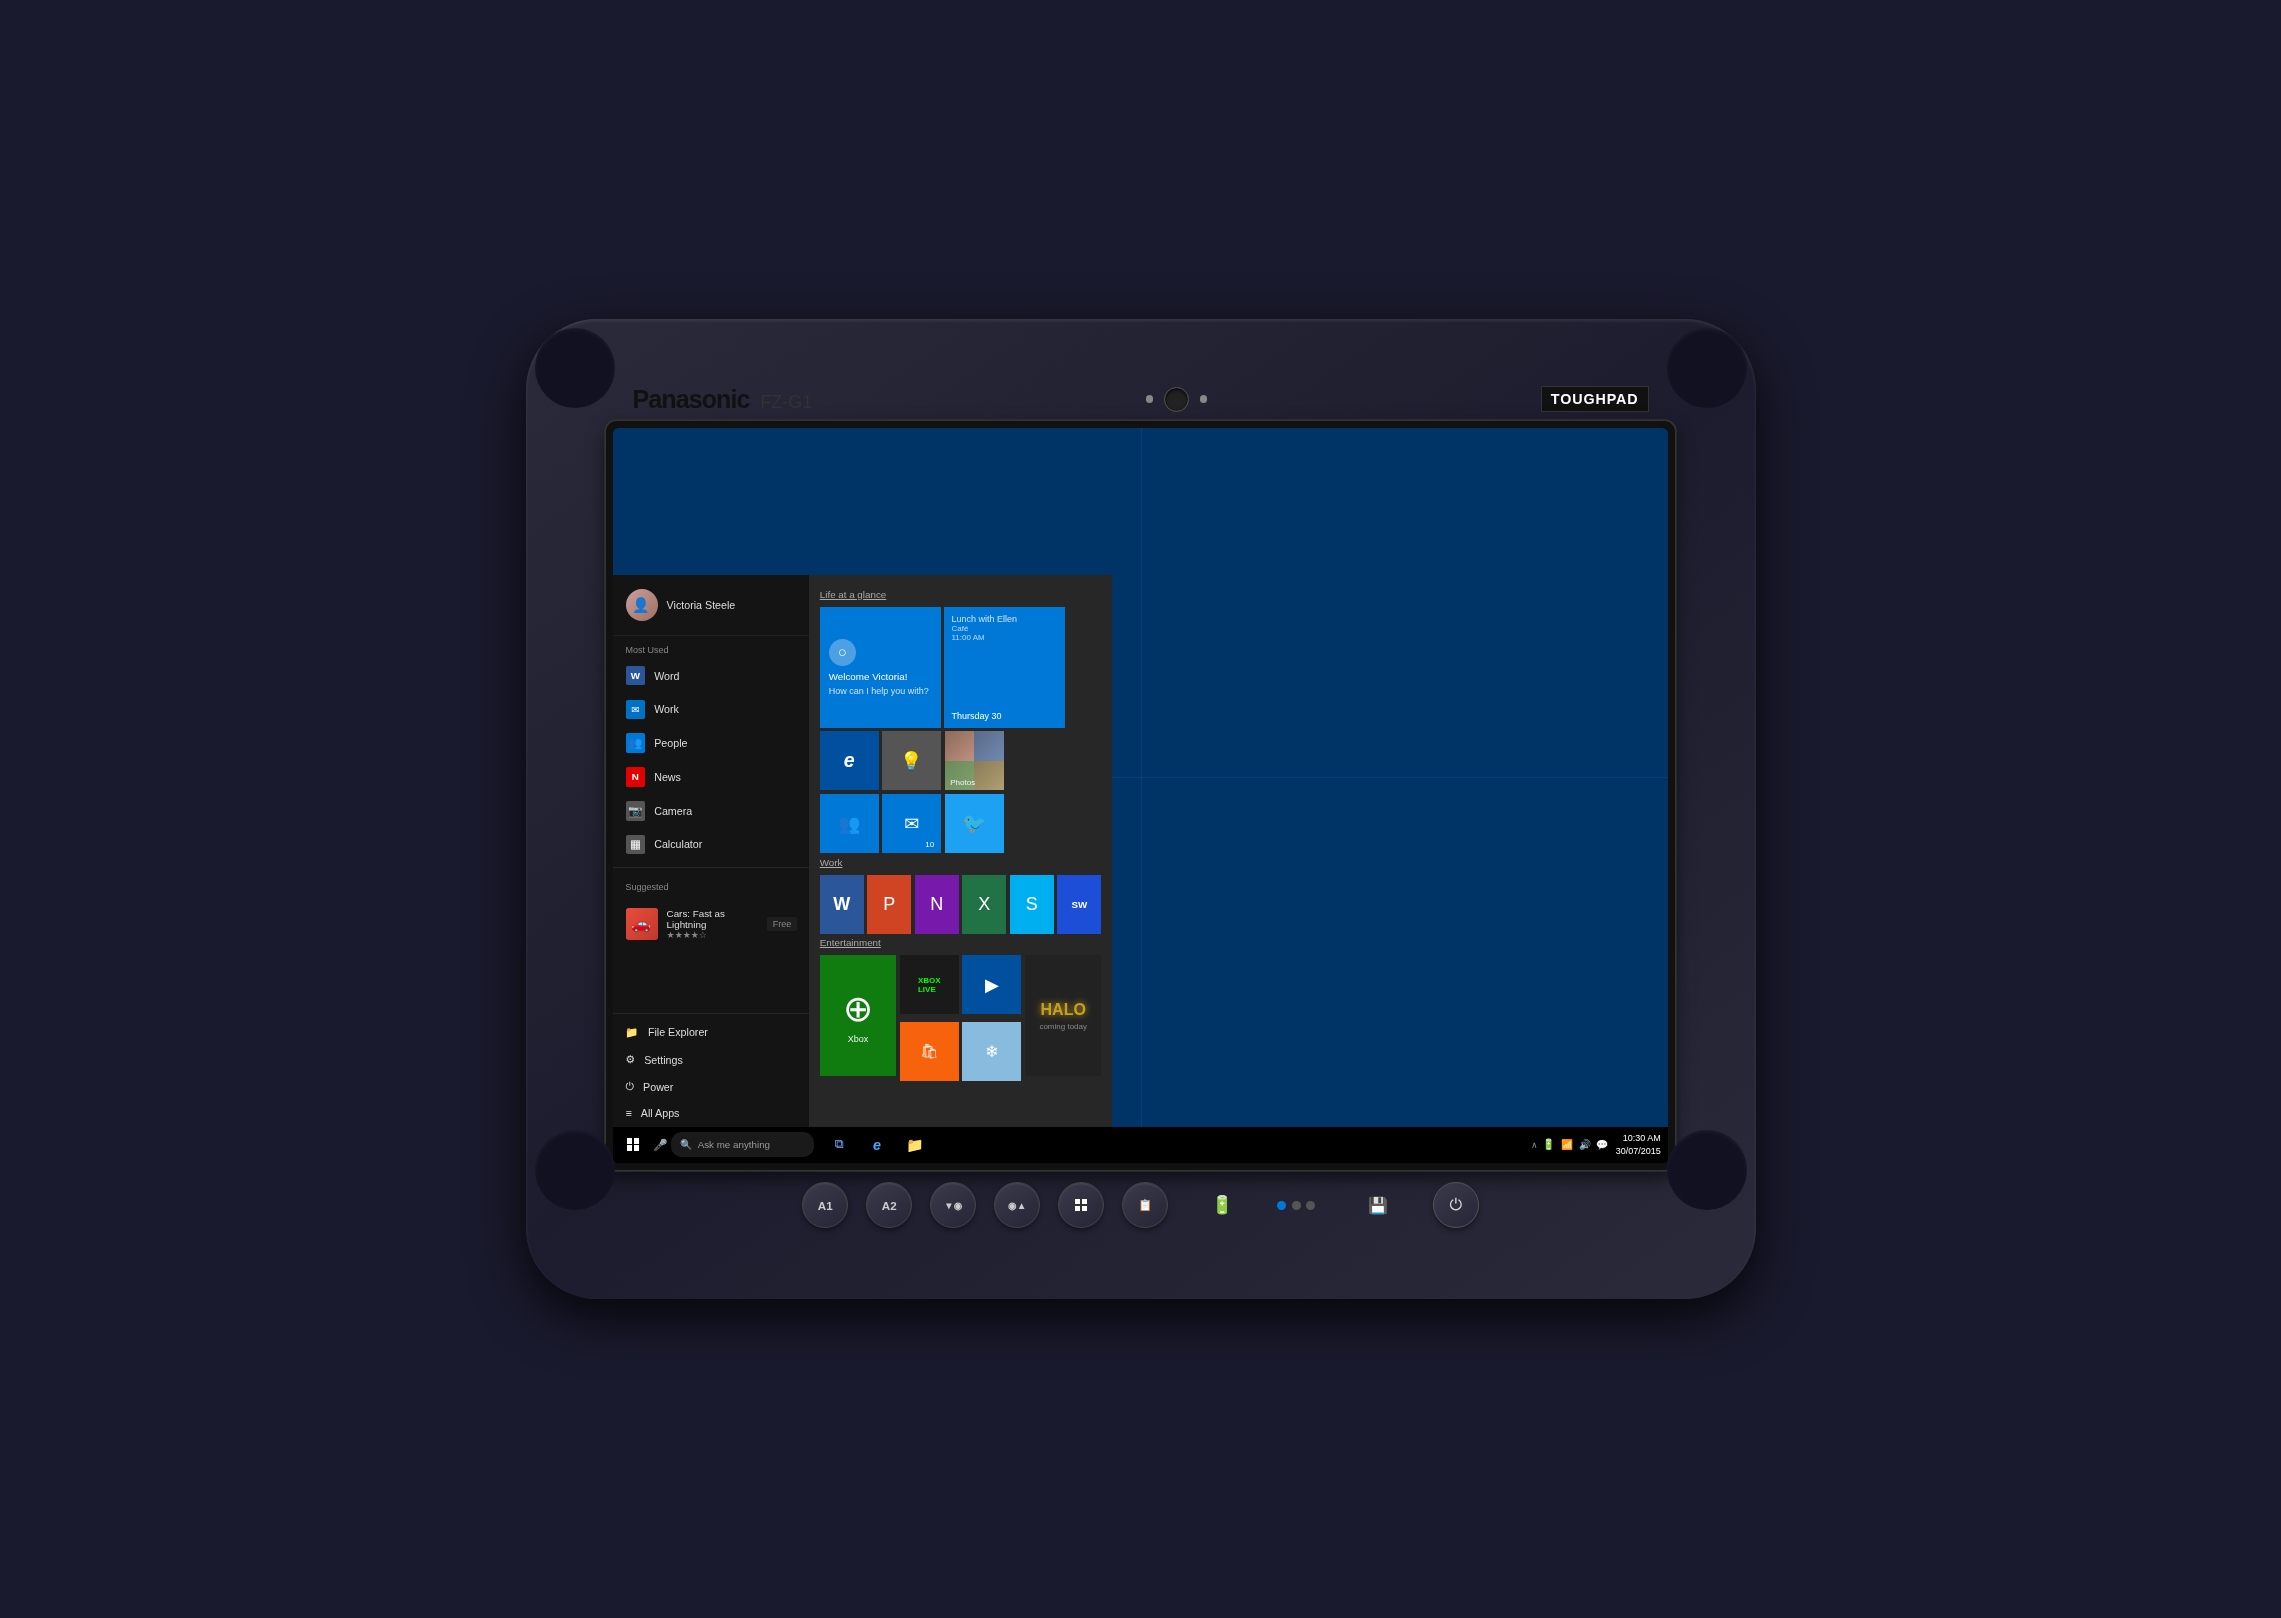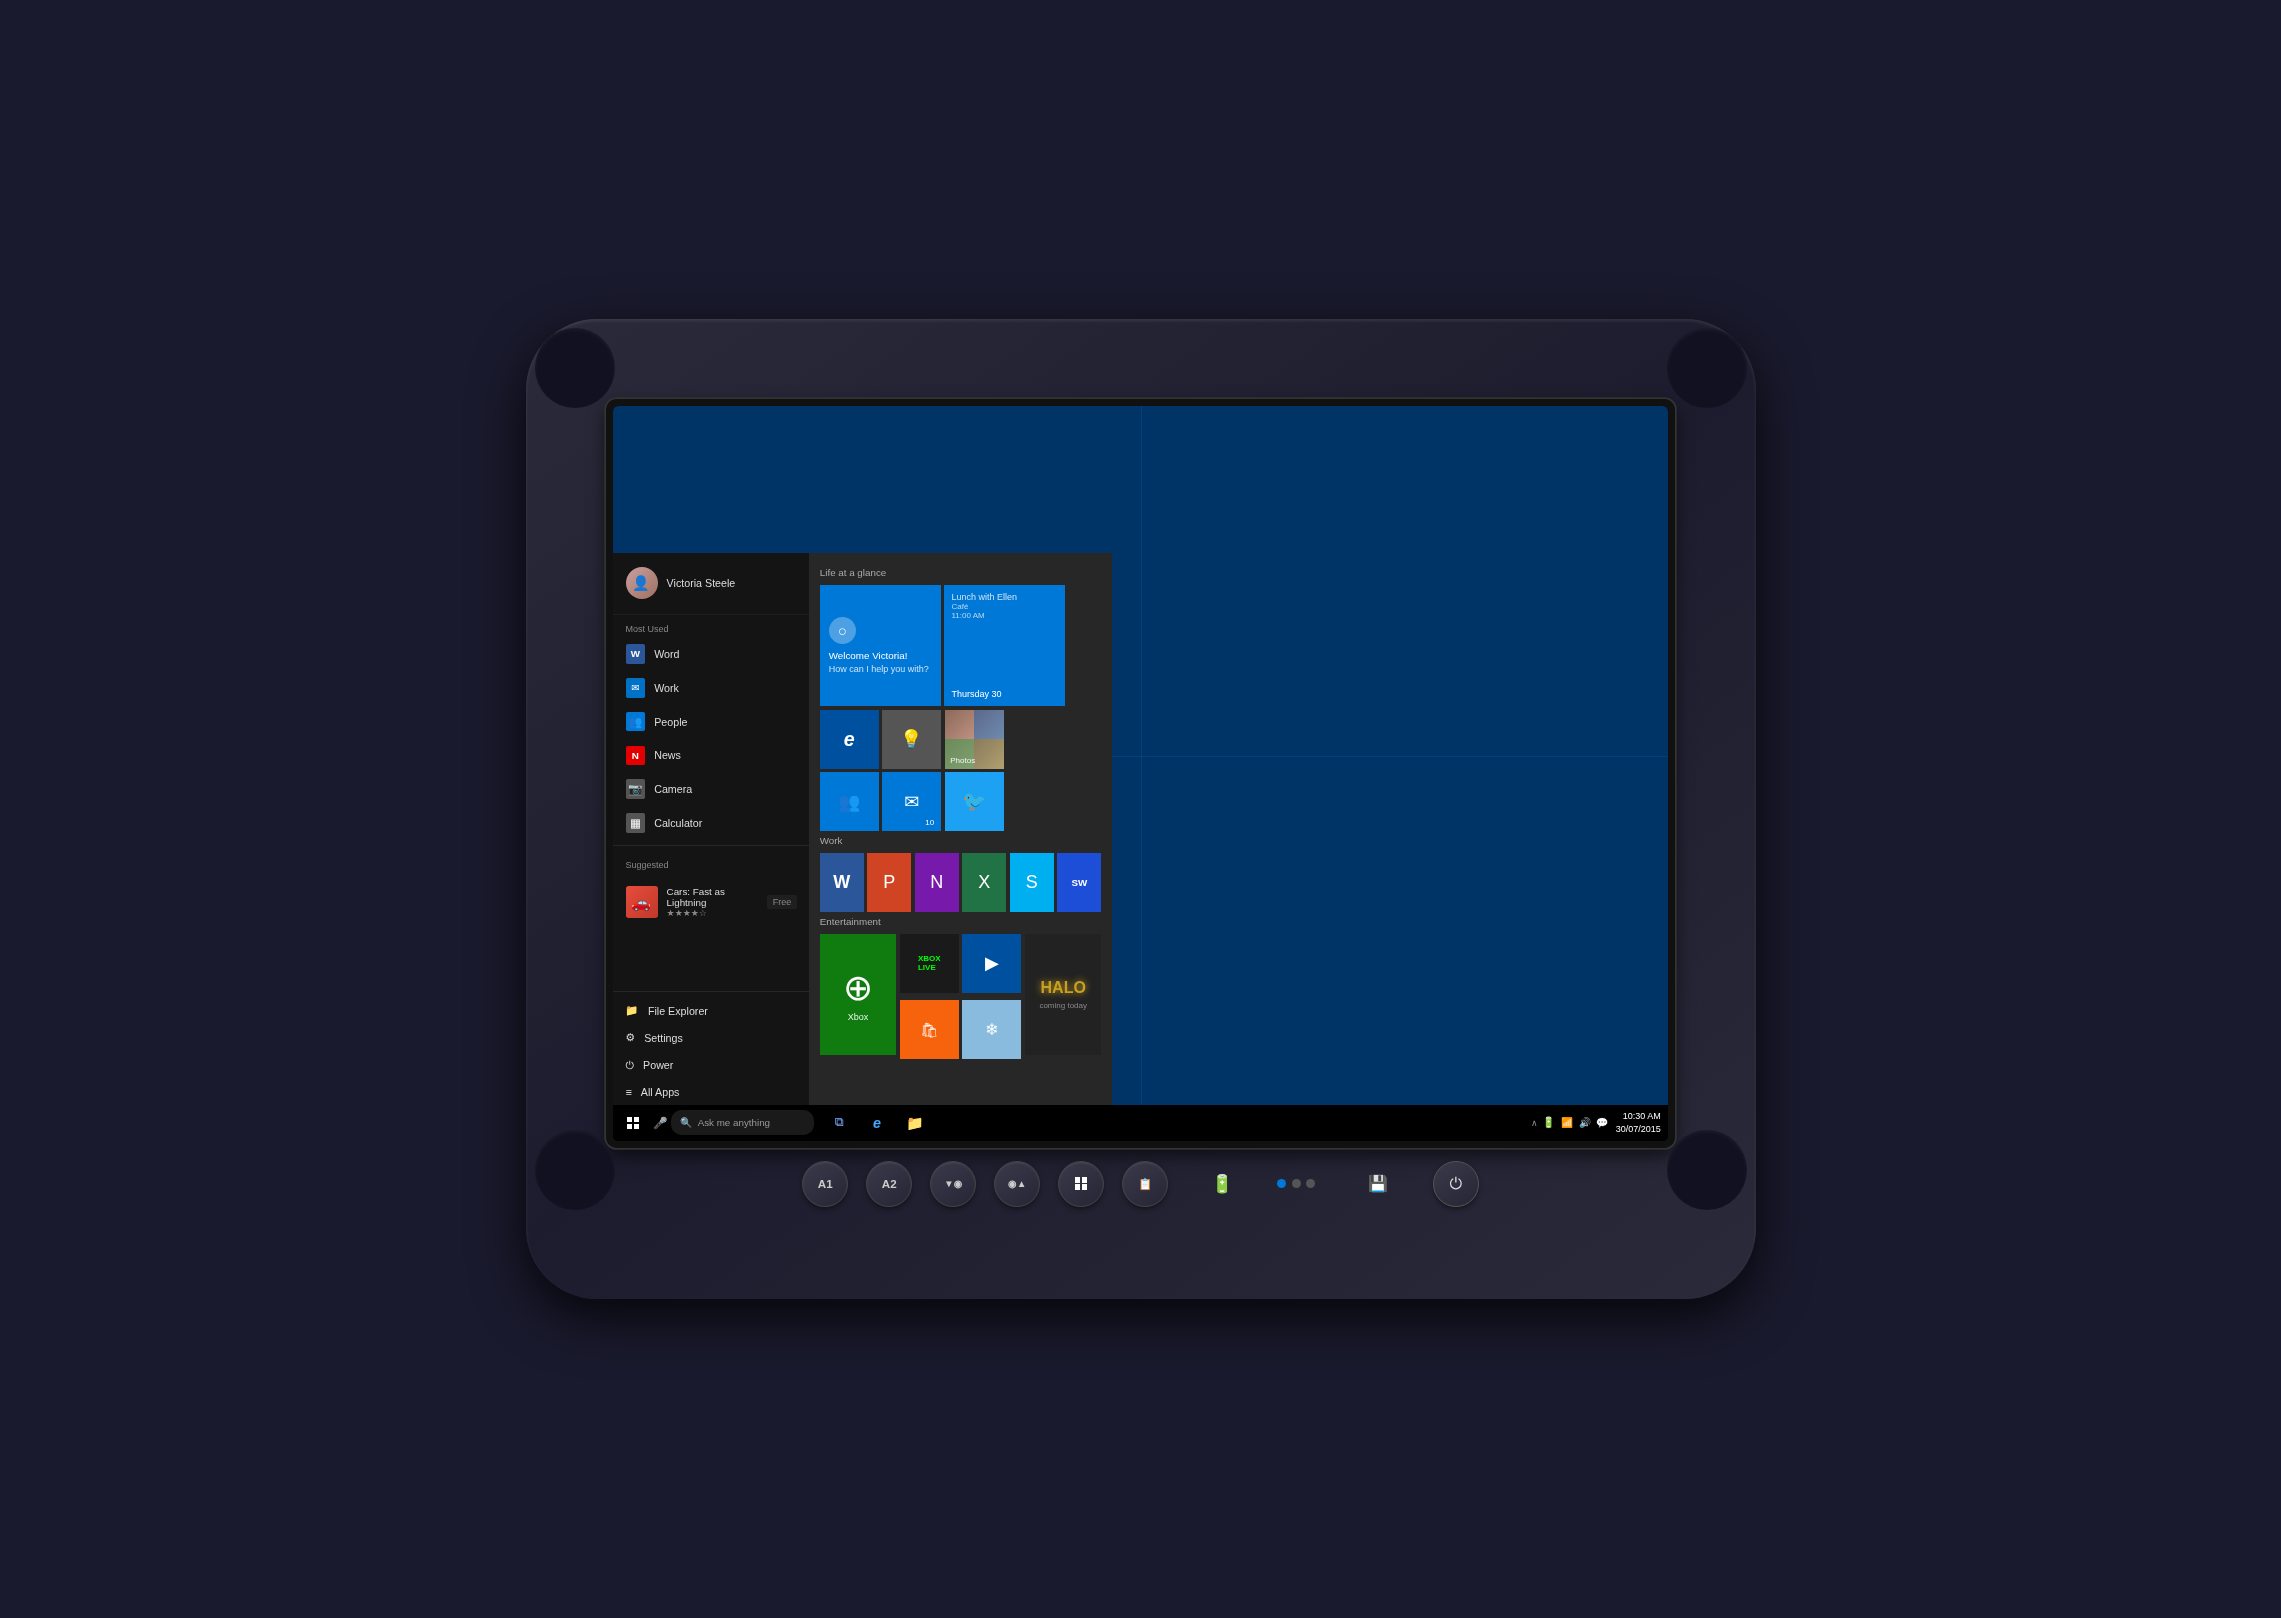--- a/index.html
+++ b/index.html
@@ -374,20 +374,21 @@
       background: rgba(40,40,40,0.95);
       padding: 10.7px;
       overflow-y: auto;
     }
 
     .tiles-section-label {
       font-size: 9.8px;
       color: #aaa;
       margin-bottom: 7.1px;
       margin-top: 3.6px;
+      text-decoration: underline;
     }
 
     .tiles-row {
       display: flex;
       gap: 3.6px;
       margin-bottom: 3.6px;
     }
 
     .tile {
       background: #555;
@@ -601,20 +602,32 @@
 </head>
 <body>
 
 <div class="device-outer">
 
   <div class="bumper tl"></div>
   <div class="bumper tr"></div>
   <div class="bumper bl"></div>
   <div class="bumper br"></div>
 
+  <div class="device-header">
+    <div class="header-left">
+      <span class="brand-panasonic">Panasonic</span>
+      <span class="brand-model">FZ-G1</span>
+    </div>
+    <div class="camera-area">
+      <div class="camera-dot-small"></div>
+      <div class="camera-lens"></div>
+      <div class="camera-dot-small"></div>
+    </div>
+    <div class="toughpad-badge">TOUGHPAD</div>
+  </div>
 
   <div class="screen-bezel">
     <div class="screen">
 
       <div class="desktop-bg">
         <div class="win-light"></div>
         <div class="win-light2"></div>
         <div class="grid-lines">
           <div class="grid-v1"></div>
           <div class="grid-h1"></div>

